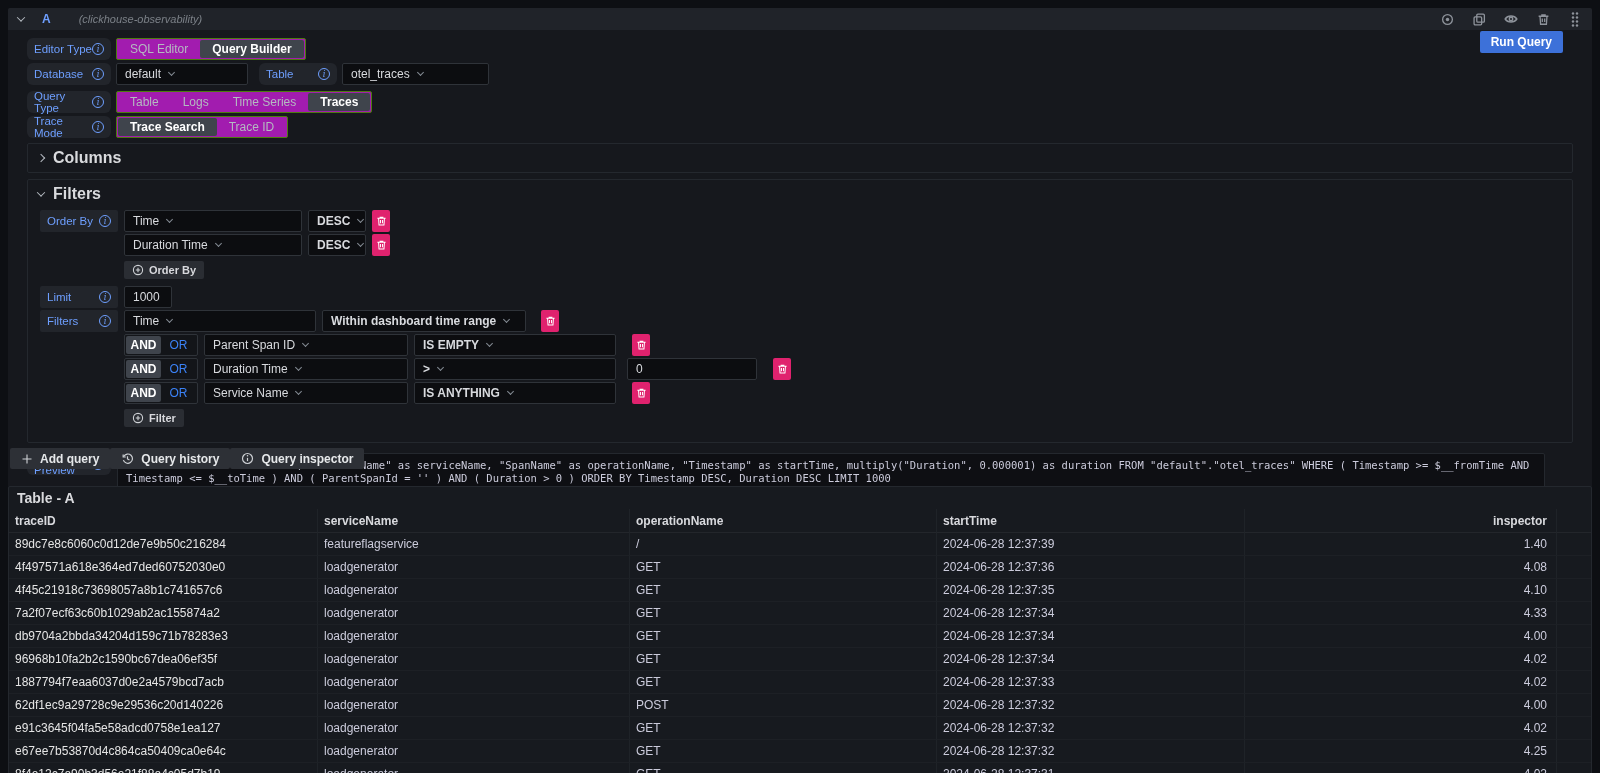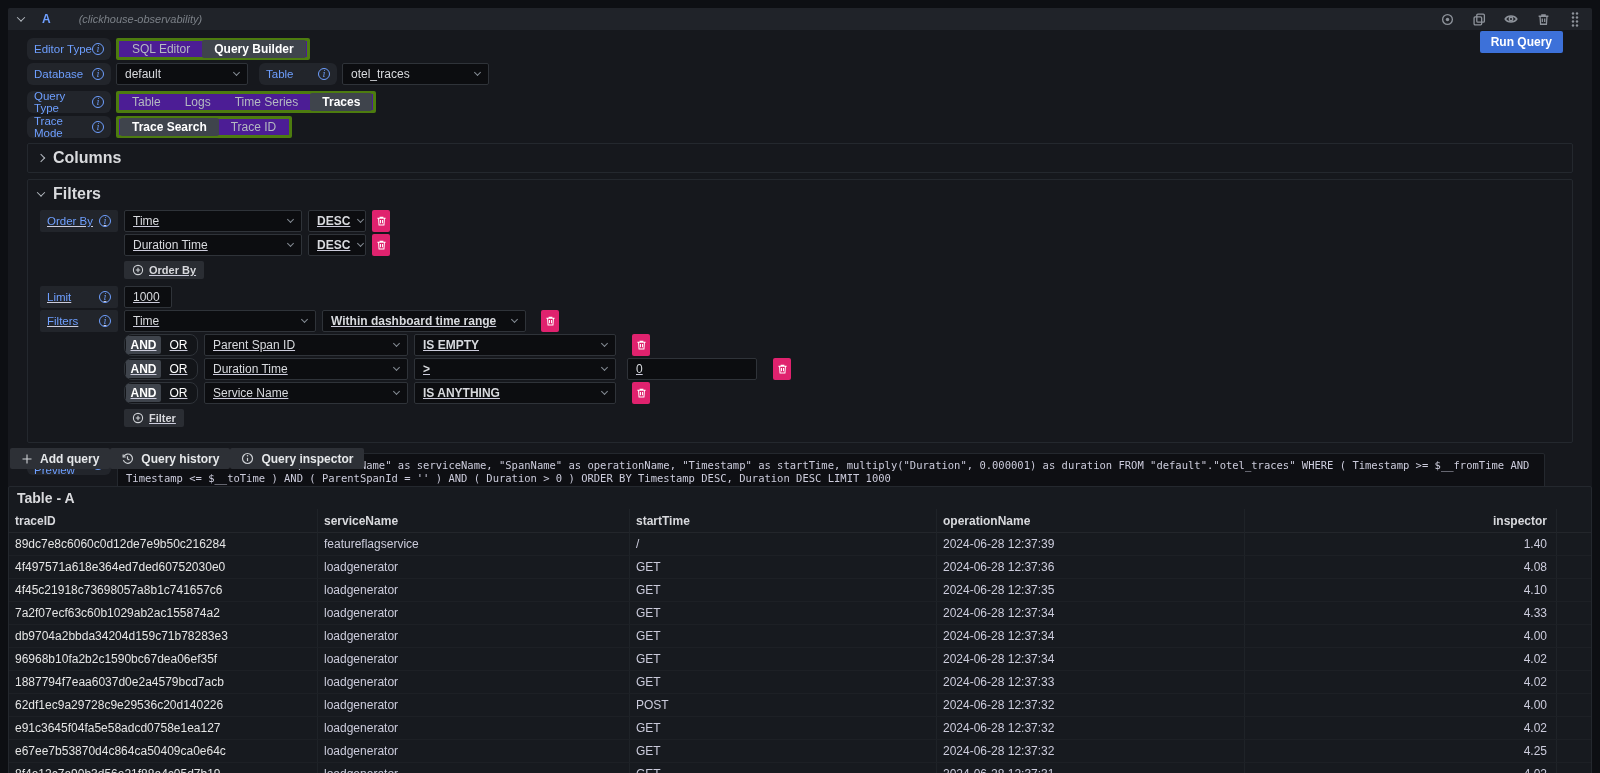--- a/index.html
+++ b/index.html
@@ -36,28 +36,28 @@
     width:84px; background:#22252b; border-radius:6px; color:#6e9fff;
     display:flex; align-items:center; justify-content:space-between;
     padding:0 7px; font-size:11.5px; flex:none;
   }
   .info-i {
     width:12px; height:12px; border:1px solid currentColor; border-radius:50%;
     font-size:8.5px; line-height:10px; text-align:center; font-style:italic;
     font-family:"DejaVu Serif", serif; flex:none;
   }
   .radio-group {
-    display:flex; align-items:center; background:#4c1d95;
-    border:3px solid #4d7c0f; border-radius:2px; padding:1px;
+    display:flex; align-items:center; background:#a21caf;
+    border:1px solid #4d7c0f; border-radius:2px; padding:1px;
   }
   .radio-opt { padding:0 12px; height:18px; display:flex; align-items:center; color:#b4bac1; border-radius:2px; cursor:pointer; white-space:nowrap; }
   .radio-opt.active { background:#3f444c; color:#fff; font-weight:700; }
   .select {
     background:#0c0d10; border:1px solid #2f3339; border-radius:2px;
-    display:flex; align-items:center; justify-content:space-between;
+    display:flex; align-items:center; 
     padding:0 8px; color:#d8dade; cursor:pointer; font-weight:500; white-space:nowrap;
   }
   .select b { font-weight:600; }
   .caret { width:5px; height:5px; border-right:1.5px solid #848b93; border-bottom:1.5px solid #848b93; transform:rotate(45deg); margin:-3px 0 0 8px; flex:none; }
   .chev { width:6px; height:6px; border-right:1.5px solid #b4bac1; border-bottom:1.5px solid #b4bac1; display:inline-block; flex:none; }
   .chev.down { transform:rotate(45deg) translate(-1px,-1px); }
   .chev.right { transform:rotate(-45deg); }
   .txt-input {
     background:#0c0d10; border:1px solid #2f3339; border-radius:2px;
     color:#d8dade; font-family:inherit; font-size:12px; padding:0 8px; height:22px;
@@ -65,32 +65,32 @@
   .trash-btn {
     width:18px; height:22px; background:#e0226e; border:none; border-radius:2px;
     display:flex; align-items:center; justify-content:center; cursor:pointer; flex:none;
   }
   .trash-btn svg { stroke:#fff; fill:none; stroke-width:1.1; }
   .section {
     border:1px solid #24282e; border-radius:2px; margin:5px 0 6px 0; padding:4px 12px 4px 10px;
   }
   .section-head { display:flex; align-items:center; gap:9px; height:20px; cursor:pointer; }
   .section-title { font-weight:700; font-size:16px; color:#d9dadd; }
-  .section .content { padding:6px 0 4px 2px;text-decoration:underline; }
+  .section .content { padding:6px 0 4px 2px; }
   .fg-row { display:flex; align-items:stretch; gap:6px; margin-bottom:2px; height:22px; }
   .fg-label { width:78px; flex:none; }
   .fg-label.box { background:#22252b; border-radius:2px; color:#6e9fff; display:flex; align-items:center; justify-content:space-between; padding:0 7px; font-size:11.5px; }
   .gray-btn {
     background:#2a2d33; border:none; border-radius:2px; color:#d8d9dd;
     font-family:inherit; font-size:11px; font-weight:700; height:18px;
     display:inline-flex; align-items:center; gap:5px; padding:0 8px; cursor:pointer; margin:3px 0 5px 0;
   }
   .gray-btn svg, .foot-btn svg { stroke:#cfd2d6; fill:none; stroke-width:1.1; }
-  .andor { display:flex; align-items:center; background:#131519; border:1px solid #2f3339; border-radius:8px; padding:1px; width:74px; flex:none; }
-  .andor .ao { flex:1; height:18px; display:flex; align-items:center; justify-content:center; color:#ffffff; border-radius:2px; cursor:pointer; }
+  .andor { display:flex; align-items:center; background:#131519; border:1px solid #2f3339; border-radius:2px; padding:1px; width:74px; flex:none; }
+  .andor .ao { flex:1; height:18px; display:flex; align-items:center; justify-content:center; color:#3b82f6; border-radius:2px; cursor:pointer; }
   .andor .ao.active { background:#3f444c; color:#fff; font-weight:700; }
   .sql-row { display:flex; gap:6px; margin:10px 0 0 0; margin-right:28px; }
   .sql-label { width:84px; height:22px; flex:none; }
   .sql-box {
     flex:1; background:#0e0f13; border:1px solid #24282e; border-radius:2px;
     font-family:"DejaVu Sans Mono", monospace; font-size:10.5px; line-height:13px;
     color:#ccccdc; padding:5px 8px; word-break:break-all; min-height:32px;
   }
   
   .footer-row { position:absolute; top:448px; left:10px; display:flex; gap:0; }
@@ -422,22 +422,22 @@
       </svg>
     <span>Query inspector</span>
   </button>
 </div>
 
 <div class="table-panel">
   <div class="panel-title">Table - A</div>
   <div class="tgrid">
     <div class="tcell hdr">traceID</div>
     <div class="tcell hdr">serviceName</div>
+    <div class="tcell hdr">operationName</div>
     <div class="tcell hdr">startTime</div>
-    <div class="tcell hdr">operationName</div>
     <div class="tcell hdr num">inspector</div>
     <div class="tcell hdr filler"></div>
   <div class="tcell link">89dc7e8c6060c0d12de7e9b50c216284</div>
       <div class="tcell">featureflagservice</div>
       <div class="tcell">/</div>
       <div class="tcell">2024-06-28 12:37:39</div>
       <div class="tcell num">1.40</div>
       <div class="tcell filler"></div>
       <div class="tcell link">4f497571a618e364ed7ded60752030e0</div>
       <div class="tcell">loadgenerator</div>

